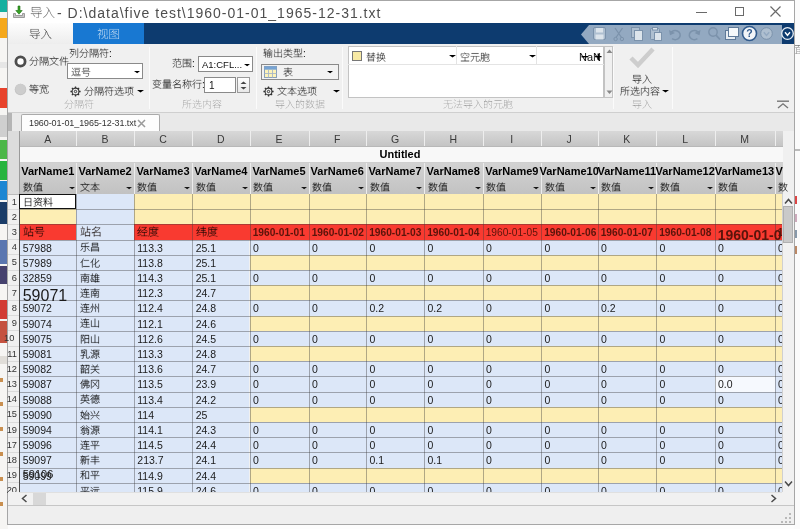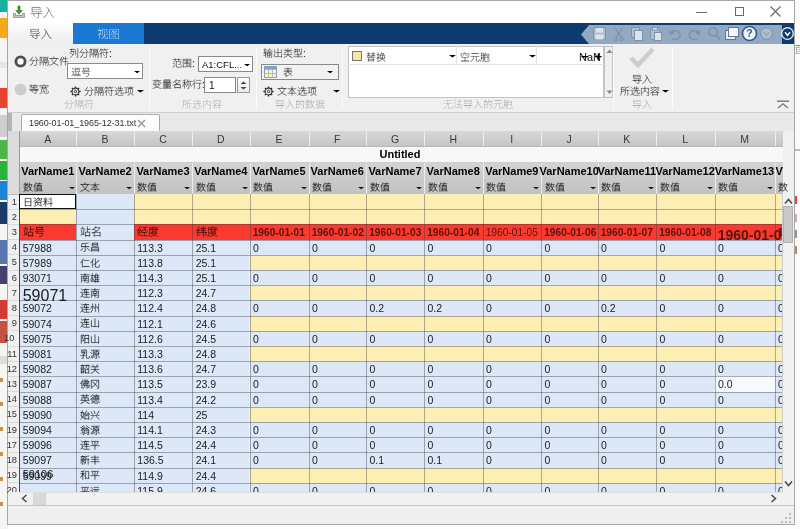--- a/index.html
+++ b/index.html
@@ -128,20 +128,21 @@
 <div style="position:absolute;left:8.0px;top:1.0px;width:786.0px;height:523.0px;background:#f0f0f0;box-shadow:0 0 0 1px #a6a6a6;"></div>
 <div style="position:absolute;left:8.0px;top:1.0px;width:786.0px;height:22.0px;background:#fff;"></div>
 <svg style="position:absolute;left:12px;top:5px" width="14" height="14" viewBox="0 0 14 14">
 <path d="M6 1 L8 1 L8 5.5 L10.2 5.5 L7 9.2 L3.8 5.5 L6 5.5 Z" fill="#39a327" stroke="#1c6e12" stroke-width="0.6"></path>
 <path d="M1.5 8.5 L1.5 12.5 L12.5 12.5 L12.5 8.5 L10.5 8.5 L10.5 10.5 L3.5 10.5 L3.5 8.5 Z" fill="#c8c8c8" stroke="#8a8a8a" stroke-width="0.8"></path>
 </svg>
 <svg style="position:absolute;left:30.0px;top:6.20px;width:25.0px;height:13.25px;overflow:visible" viewBox="0 -880 2000 1060" fill="#4e4e4e" stroke="#4e4e4e" stroke-width="8">
       <use href="#g5bfc" x="0"></use>
       <use href="#g5165" x="1000"></use>
     </svg>
+<span class="t" style="left:57.0px;top:5.79px;font-size:14.0px;color:#4e4e4e;letter-spacing:1.00px;">- D:\data\five test\1960-01-01_1965-12-31.txt</span>
 <div style="position:absolute;left:696.0px;top:11.5px;width:11.0px;height:1.2px;background:#6a6a6a;"></div>
 <div style="position:absolute;left:734.5px;top:7.0px;width:9.0px;height:9.0px;border:1.2px solid #6a6a6a;"></div>
 <svg style="position:absolute;left:770px;top:6px" width="11" height="11">
       <path d="M0.5 0.5 L10.5 10.5 M10.5 0.5 L0.5 10.5" stroke="#6a6a6a" stroke-width="1.2"></path>
     </svg>
 <div style="position:absolute;left:8.0px;top:23.0px;width:786.0px;height:21.0px;background:#0d3b6f;"></div>
 <div style="position:absolute;left:73.0px;top:23.0px;width:71.0px;height:21.0px;background:#1878d2;"></div>
 <svg style="position:absolute;left:96.5px;top:28.38px;width:23.0px;height:12.19px;overflow:visible" viewBox="0 -880 2000 1060" fill="#fff" stroke="#fff" stroke-width="8">
       <use href="#g89c6" x="0"></use>
       <use href="#g56fe" x="1000"></use>
@@ -710,21 +711,21 @@
 <span class="t" style="left:659.5px;top:242.54px;font-size:10.5px;color:#1a1a1a;">0</span>
 <span class="t" style="left:718.0px;top:242.54px;font-size:10.5px;color:#1a1a1a;">0</span>
 <span class="t" style="left:778.0px;top:242.54px;font-size:10.5px;color:#1a1a1a;">0</span>
 <span class="t" style="left:22.7px;top:257.74px;font-size:10.5px;color:#1a1a1a;">57989</span>
 <svg style="position:absolute;left:79.9px;top:257.50px;width:20.0px;height:10.60px;overflow:visible" viewBox="0 -880 2000 1060" fill="#0d0d0d" stroke="#0d0d0d" stroke-width="24">
       <use href="#g4ec1" x="0"></use>
       <use href="#g5316" x="1000"></use>
     </svg>
 <span class="t" style="left:137.3px;top:257.74px;font-size:10.5px;color:#1a1a1a;">113.8</span>
 <span class="t" style="left:195.7px;top:257.74px;font-size:10.5px;color:#1a1a1a;">25.1</span>
-<span class="t" style="left:22.7px;top:272.94px;font-size:10.5px;color:#1a1a1a;">93071</span>
+<span class="t" style="left:22.7px;top:272.94px;font-size:10.5px;color:#1a1a1a;">32859</span>
 <svg style="position:absolute;left:79.9px;top:272.70px;width:20.0px;height:10.60px;overflow:visible" viewBox="0 -880 2000 1060" fill="#0d0d0d" stroke="#0d0d0d" stroke-width="24">
       <use href="#g5357" x="0"></use>
       <use href="#g96c4" x="1000"></use>
     </svg>
 <span class="t" style="left:137.3px;top:272.94px;font-size:10.5px;color:#1a1a1a;">114.3</span>
 <span class="t" style="left:195.7px;top:272.94px;font-size:10.5px;color:#1a1a1a;">25.1</span>
 <span class="t" style="left:253.0px;top:272.94px;font-size:10.5px;color:#1a1a1a;">0</span>
 <span class="t" style="left:312.0px;top:272.94px;font-size:10.5px;color:#1a1a1a;">0</span>
 <span class="t" style="left:369.5px;top:272.94px;font-size:10.5px;color:#1a1a1a;">0</span>
 <span class="t" style="left:427.5px;top:272.94px;font-size:10.5px;color:#1a1a1a;">0</span>
@@ -879,21 +880,21 @@
 <span class="t" style="left:544.5px;top:440.14px;font-size:10.5px;color:#1a1a1a;">0</span>
 <span class="t" style="left:601.0px;top:440.14px;font-size:10.5px;color:#1a1a1a;">0</span>
 <span class="t" style="left:659.5px;top:440.14px;font-size:10.5px;color:#1a1a1a;">0</span>
 <span class="t" style="left:718.0px;top:440.14px;font-size:10.5px;color:#1a1a1a;">0</span>
 <span class="t" style="left:778.0px;top:440.14px;font-size:10.5px;color:#1a1a1a;">0</span>
 <span class="t" style="left:22.7px;top:455.34px;font-size:10.5px;color:#1a1a1a;">59097</span>
 <svg style="position:absolute;left:79.9px;top:455.10px;width:20.0px;height:10.60px;overflow:visible" viewBox="0 -880 2000 1060" fill="#0d0d0d" stroke="#0d0d0d" stroke-width="24">
       <use href="#g65b0" x="0"></use>
       <use href="#g4e30" x="1000"></use>
     </svg>
-<span class="t" style="left:137.3px;top:455.34px;font-size:10.5px;color:#1a1a1a;">136.5</span>
+<span class="t" style="left:137.3px;top:455.34px;font-size:10.5px;color:#1a1a1a;">213.7</span>
 <span class="t" style="left:195.7px;top:455.34px;font-size:10.5px;color:#1a1a1a;">24.1</span>
 <span class="t" style="left:253.0px;top:455.34px;font-size:10.5px;color:#1a1a1a;">0</span>
 <span class="t" style="left:312.0px;top:455.34px;font-size:10.5px;color:#1a1a1a;">0</span>
 <span class="t" style="left:369.5px;top:455.34px;font-size:10.5px;color:#1a1a1a;">0.1</span>
 <span class="t" style="left:427.5px;top:455.34px;font-size:10.5px;color:#1a1a1a;">0.1</span>
 <span class="t" style="left:486.0px;top:455.34px;font-size:10.5px;color:#1a1a1a;">0</span>
 <span class="t" style="left:544.5px;top:455.34px;font-size:10.5px;color:#1a1a1a;">0</span>
 <span class="t" style="left:601.0px;top:455.34px;font-size:10.5px;color:#1a1a1a;">0</span>
 <span class="t" style="left:659.5px;top:455.34px;font-size:10.5px;color:#1a1a1a;">0</span>
 <span class="t" style="left:718.0px;top:455.34px;font-size:10.5px;color:#1a1a1a;">0</span>

